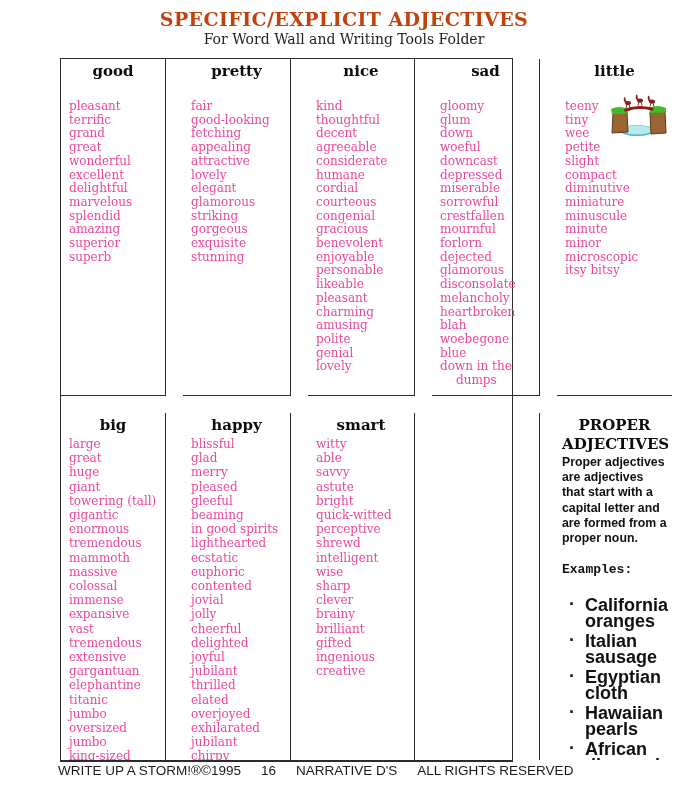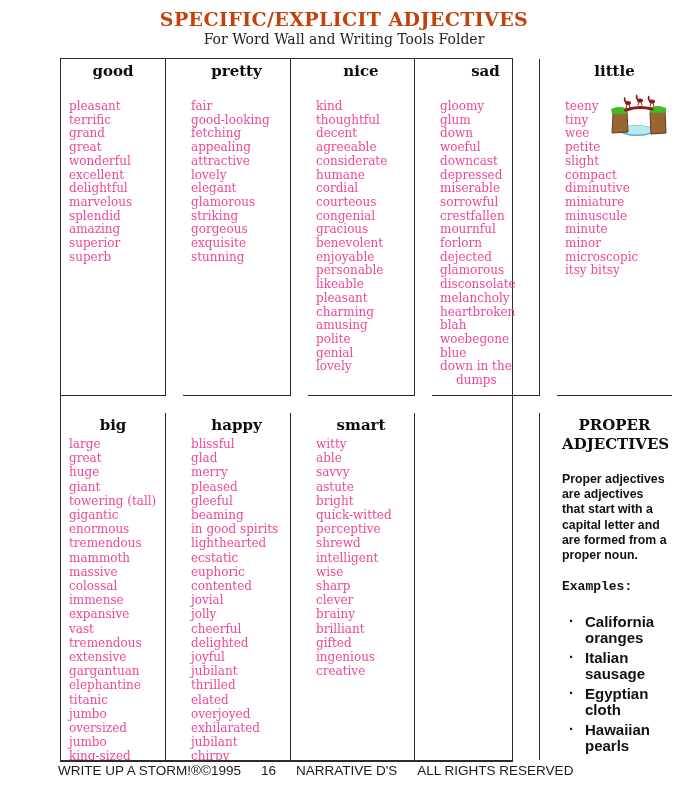--- a/index.html
+++ b/index.html
@@ -35,25 +35,25 @@
   .words { padding-left:8px; padding-right:2px; font-size:12px; color:#ec4899; }
   .word { padding-left:16px; text-indent:-16px; }
   .r1 .word { line-height:13.7px; }
   .r2 .word { line-height:14.2px; }
   .clipart { position:absolute; top:33px; right:4px; width:58px; height:45px; }
   .proper { padding:0 5px; font-family:"Liberation Sans", sans-serif; }
   .proper-title {
     font-family:"DejaVu Serif", serif; font-weight:bold; font-size:15px;
     line-height:19px; text-align:center; margin-top:3px; color:#0d0d0d;
   }
-  .proper-desc { font-weight:bold; font-size:12.3px; line-height:15.2px; margin-top:18px; color:#111; }
+  .proper-desc { font-weight:bold; font-size:12.3px; line-height:15.2px; margin-top:1px; color:#111; }
   .proper-label { font-weight:bold; font-size:13px; margin-top:16px; color:#111;font-family:Liberation Mono, monospace; }
   .proper-list { margin-top:20px; }
   .example-item {
-    position:relative; padding-left:23px; font-weight:bold; font-size:15px;
+    position:relative; padding-left:23px; font-weight:bold; font-size:18px;
     line-height:16px; margin-bottom:4px; color:#111;
   }
   .example-item::before { content:"\00B7"; position:absolute; left:7px; top:-1px; font-weight:bold; }
   .footer {
     position:absolute; left:58px; top:763px; display:flex; gap:20px;
     font-family:"Liberation Sans", sans-serif; font-size:13.5px; color:#1a1a1a;
     white-space:nowrap;
   }
 </style>
 </head>

